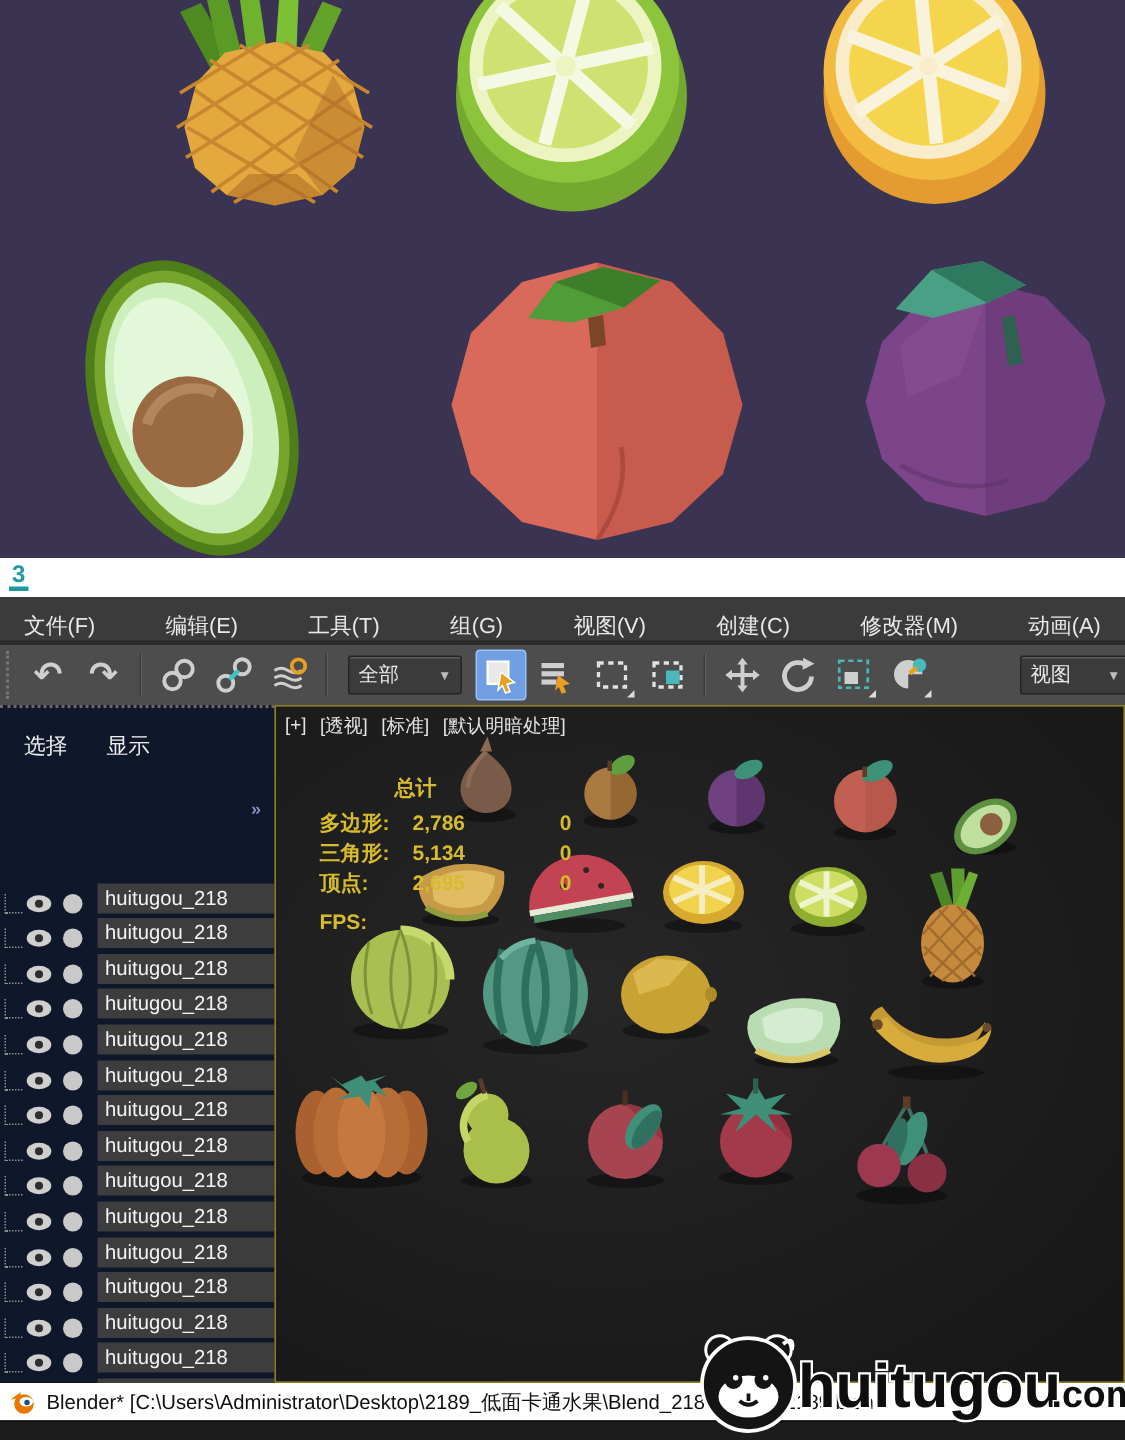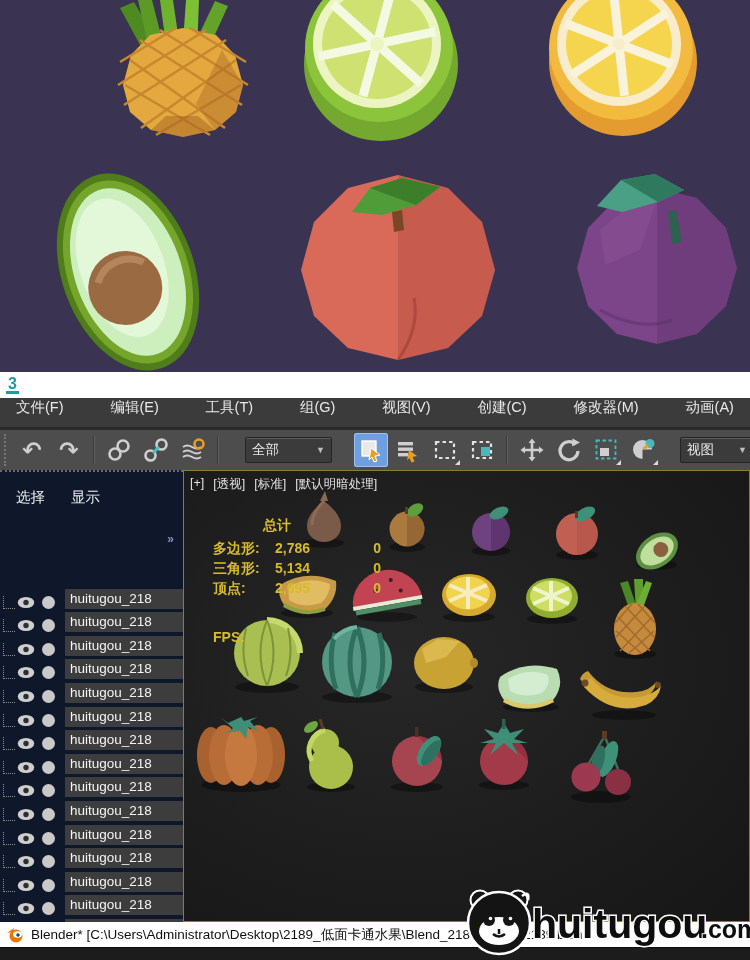--- a/index.html
+++ b/index.html
@@ -11,41 +11,41 @@
   .preview{position:absolute;top:0;left:0;width:750px;height:372px;background:#3a3452;overflow:hidden}
 
   
   .titlebar{position:absolute;top:372px;left:0;width:750px;height:26px;background:#ffffff;
             display:flex;align-items:center;padding-left:6px;gap:8px}
   .max-ico{font-weight:bold;font-size:16px;color:#1d9aa0;border-bottom:3px solid #1d9aa0;line-height:15px;padding:0 2px}
   .titlebar .t{font-size:15px;color:#111}
 
   
   .menubar{position:absolute;top:398px;left:0;width:750px;height:30px;background:#3b3b3b;
-           border-bottom:1px solid #272727;display:flex;align-items:flex-start;
+           border-bottom:1px solid #272727;display:flex;align-items:flex-end;
            justify-content:space-between;padding:0 16px}
   .menubar span{font-size:14.5px;color:#e8e8e8;cursor:default}
 
   
   .toolbar{position:absolute;top:430px;left:0;width:750px;height:40px;background:#4d4d4d;
            display:flex;align-items:center;gap:3px;padding-left:4px;overflow:hidden}
   .tb-handle{width:5px;height:32px;border-left:2px dotted #767676;margin-right:3px}
   .tb-btn{position:relative;width:34px;height:34px;display:flex;align-items:center;justify-content:center;
           border-radius:3px;flex:0 0 auto}
   .tb-btn.sel{background:#6f9fe0;box-shadow:inset 0 0 0 1px #9dc2f2}
   .tb-sep{width:2px;height:28px;background:#3a3a3a;border-right:1px solid #5f5f5f;margin:0 4px;flex:0 0 auto}
   .tb-arrow{font-size:23px;color:#cfcfcf;font-weight:bold;line-height:1;font-family:"DejaVu Sans",sans-serif}
   .flyout::after{content:'';position:absolute;right:2px;bottom:2px;
                  border-left:5px solid transparent;border-bottom:5px solid #dcdcdc}
   .dropdown{height:26px;background:#3b3b3b;border:1px solid #242424;box-shadow:inset 0 1px 0 #5c5c5c;
             display:flex;align-items:center;justify-content:space-between;border-radius:2px;
             padding:0 6px;flex:0 0 auto}
   .dropdown .dd-t{font-size:13.5px;color:#e8e8e8}
   .dropdown .dd-a{font-size:9px;color:#bdbdbd;margin-left:6px}
-  .dd-filter{width:87px;margin:0 19px}
+  .dd-filter{width:76px;margin:0 6px}
   .dd-view{width:74px;margin-left:auto;margin-right:-4px}
 
   
   .main{position:absolute;top:470px;left:0;width:750px;height:452px;background:#4c4c4c}
 
   
   .panel{position:absolute;top:0;left:0;width:183px;height:452px;background:#0f172a;border-top:2px dotted #6a6a6a}
   .panel-tabs{position:absolute;top:16px;left:16px;display:flex;gap:26px}
   .panel-tabs span{font-size:14.5px;color:#ededed}
   .chevron{position:absolute;top:60px;right:10px;color:#8b8bc4;font-size:12px;font-weight:bold;letter-spacing:-1px}
@@ -65,21 +65,21 @@
   .viewport{position:absolute;top:0;left:183px;width:567px;height:452px;
             background:radial-gradient(ellipse at 38% 42%, #272727 0%, #1d1d1d 55%, #161616 100%);
             border:1px solid #8f7f1f;overflow:hidden}
   .vp-labels{position:absolute;top:5px;left:6px;display:flex;gap:9px;z-index:5}
   .vp-labels span{color:#e3e3e3;font-size:12.5px}
   .stats{position:absolute;left:29px;top:46px;width:174px;color:#d6bb2c;font-size:14px;font-weight:bold;z-index:5}
   .stats .total{margin-left:50px;margin-bottom:5px}
   .stat-row{display:flex;height:20px}
   .s-label{width:62px}
   .s-zero{margin-left:auto;padding-right:6px}
-  .fps{margin-top:29px}
+  .fps{margin-top:6px}
   .vp-canvas{position:absolute;inset:0}
 
   
   .statusbar{position:absolute;top:922px;left:0;width:750px;height:25px;background:#ffffff;
              display:flex;align-items:center;padding-left:5px;gap:7px;overflow:hidden}
   .statusbar .st{font-size:13.5px;color:#101010;white-space:nowrap}
   .bottomstrip{position:absolute;top:947px;left:0;width:750px;height:13px;background:#1c1c1c;
                border-top:1px solid #0d0d0d}
 
   

